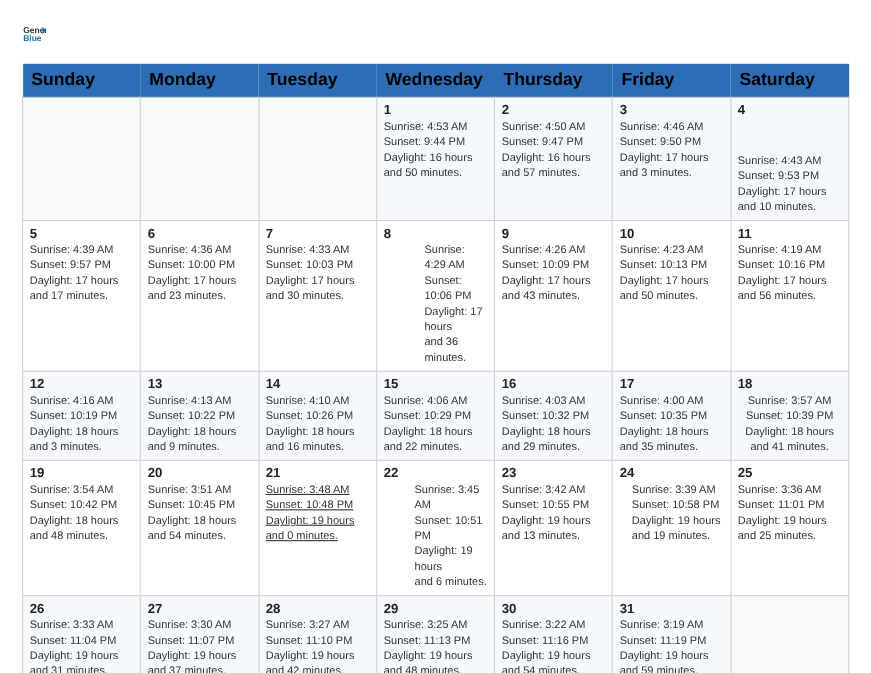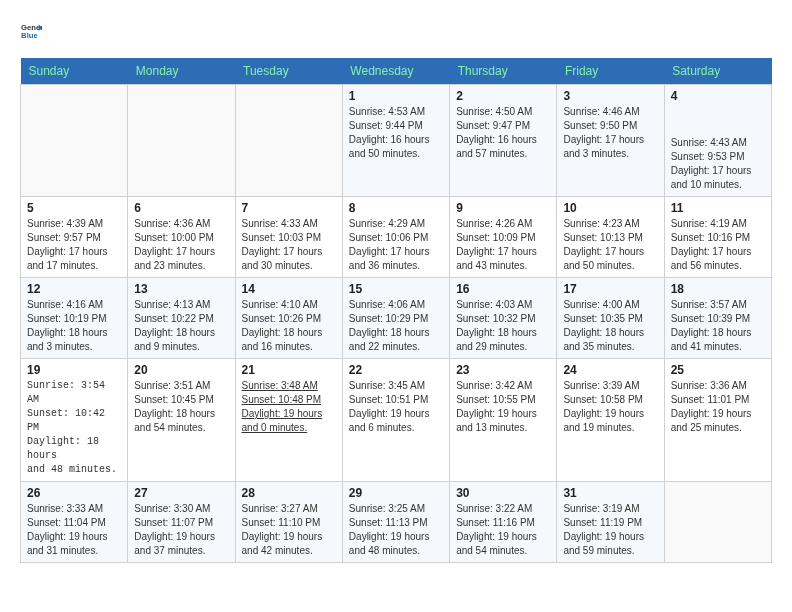--- a/index.html
+++ b/index.html
@@ -37,25 +37,25 @@
       font-size: 14px;
       color: #555;
     }
     table {
       width: 100%;
       border-collapse: collapse;
       font-size: 11px;
     }
     thead tr th {
       background-color: #2d6db5;
-      color: #86efac;
+      color: #000000;
       padding: 6px 8px;
       text-align: left;
-      font-size: 12px;
-      font-weight: normal;
+      font-size: 16px;
+      font-weight: bold;
     }
     tbody tr td {
       border: 1px solid #d0d0d0;
       vertical-align: top;
       padding: 4px 6px;
       width: 107px;
       min-height: 80px;
       background: #fff;
     }
     tbody tr:nth-child(odd) td {
@@ -160,21 +160,21 @@
         </td>
         <td>
           <span class="day-number">7</span>
           <div class="day-info" style="white-space: pre-line;">Sunrise: 4:33 AM
 Sunset: 10:03 PM
 Daylight: 17 hours
 and 30 minutes.</div>
         </td>
         <td>
           <span class="day-number">8</span>
-          <div class="day-info" style="white-space: pre-line;">Sunrise: 4:29 AM
+          <div class="day-info" style="white-space: pre-line; margin-left: 37px;">Sunrise: 4:29 AM
 Sunset: 10:06 PM
 Daylight: 17 hours
 and 36 minutes.</div>
         </td>
         <td>
           <span class="day-number">9</span>
           <div class="day-info" style="white-space: pre-line;">Sunrise: 4:26 AM
 Sunset: 10:09 PM
 Daylight: 17 hours
 and 43 minutes.</div>
@@ -232,65 +232,65 @@
         </td>
         <td>
           <span class="day-number">17</span>
           <div class="day-info" style="white-space: pre-line;">Sunrise: 4:00 AM
 Sunset: 10:35 PM
 Daylight: 18 hours
 and 35 minutes.</div>
         </td>
         <td>
           <span class="day-number">18</span>
-          <div class="day-info" style="white-space: pre-line;">Sunrise: 3:57 AM
+          <div class="day-info" style="white-space: pre-line; text-align: center;">Sunrise: 3:57 AM
 Sunset: 10:39 PM
 Daylight: 18 hours
 and 41 minutes.</div>
         </td>
       </tr>
       <tr>
         <td>
           <span class="day-number">19</span>
-          <div class="day-info" style="white-space: pre-line; font-family: Liberation Mono, monospace;">Sunrise: 3:54 AM
+          <div class="day-info" style="white-space: pre-line;">Sunrise: 3:54 AM
 Sunset: 10:42 PM
 Daylight: 18 hours
 and 48 minutes.</div>
         </td>
         <td>
           <span class="day-number">20</span>
           <div class="day-info" style="white-space: pre-line;">Sunrise: 3:51 AM
 Sunset: 10:45 PM
 Daylight: 18 hours
 and 54 minutes.</div>
         </td>
         <td>
           <span class="day-number">21</span>
           <div class="day-info" style="white-space: pre-line; text-decoration: underline;">Sunrise: 3:48 AM
 Sunset: 10:48 PM
 Daylight: 19 hours
 and 0 minutes.</div>
         </td>
         <td>
           <span class="day-number">22</span>
-          <div class="day-info" style="white-space: pre-line;">Sunrise: 3:45 AM
+          <div class="day-info" style="white-space: pre-line; margin-left: 28px;">Sunrise: 3:45 AM
 Sunset: 10:51 PM
 Daylight: 19 hours
 and 6 minutes.</div>
         </td>
         <td>
           <span class="day-number">23</span>
           <div class="day-info" style="white-space: pre-line;">Sunrise: 3:42 AM
 Sunset: 10:55 PM
 Daylight: 19 hours
 and 13 minutes.</div>
         </td>
         <td>
           <span class="day-number">24</span>
-          <div class="day-info" style="white-space: pre-line;">Sunrise: 3:39 AM
+          <div class="day-info" style="white-space: pre-line; margin-left: 11px;">Sunrise: 3:39 AM
 Sunset: 10:58 PM
 Daylight: 19 hours
 and 19 minutes.</div>
         </td>
         <td>
           <span class="day-number">25</span>
           <div class="day-info" style="white-space: pre-line;">Sunrise: 3:36 AM
 Sunset: 11:01 PM
 Daylight: 19 hours
 and 25 minutes.</div>

